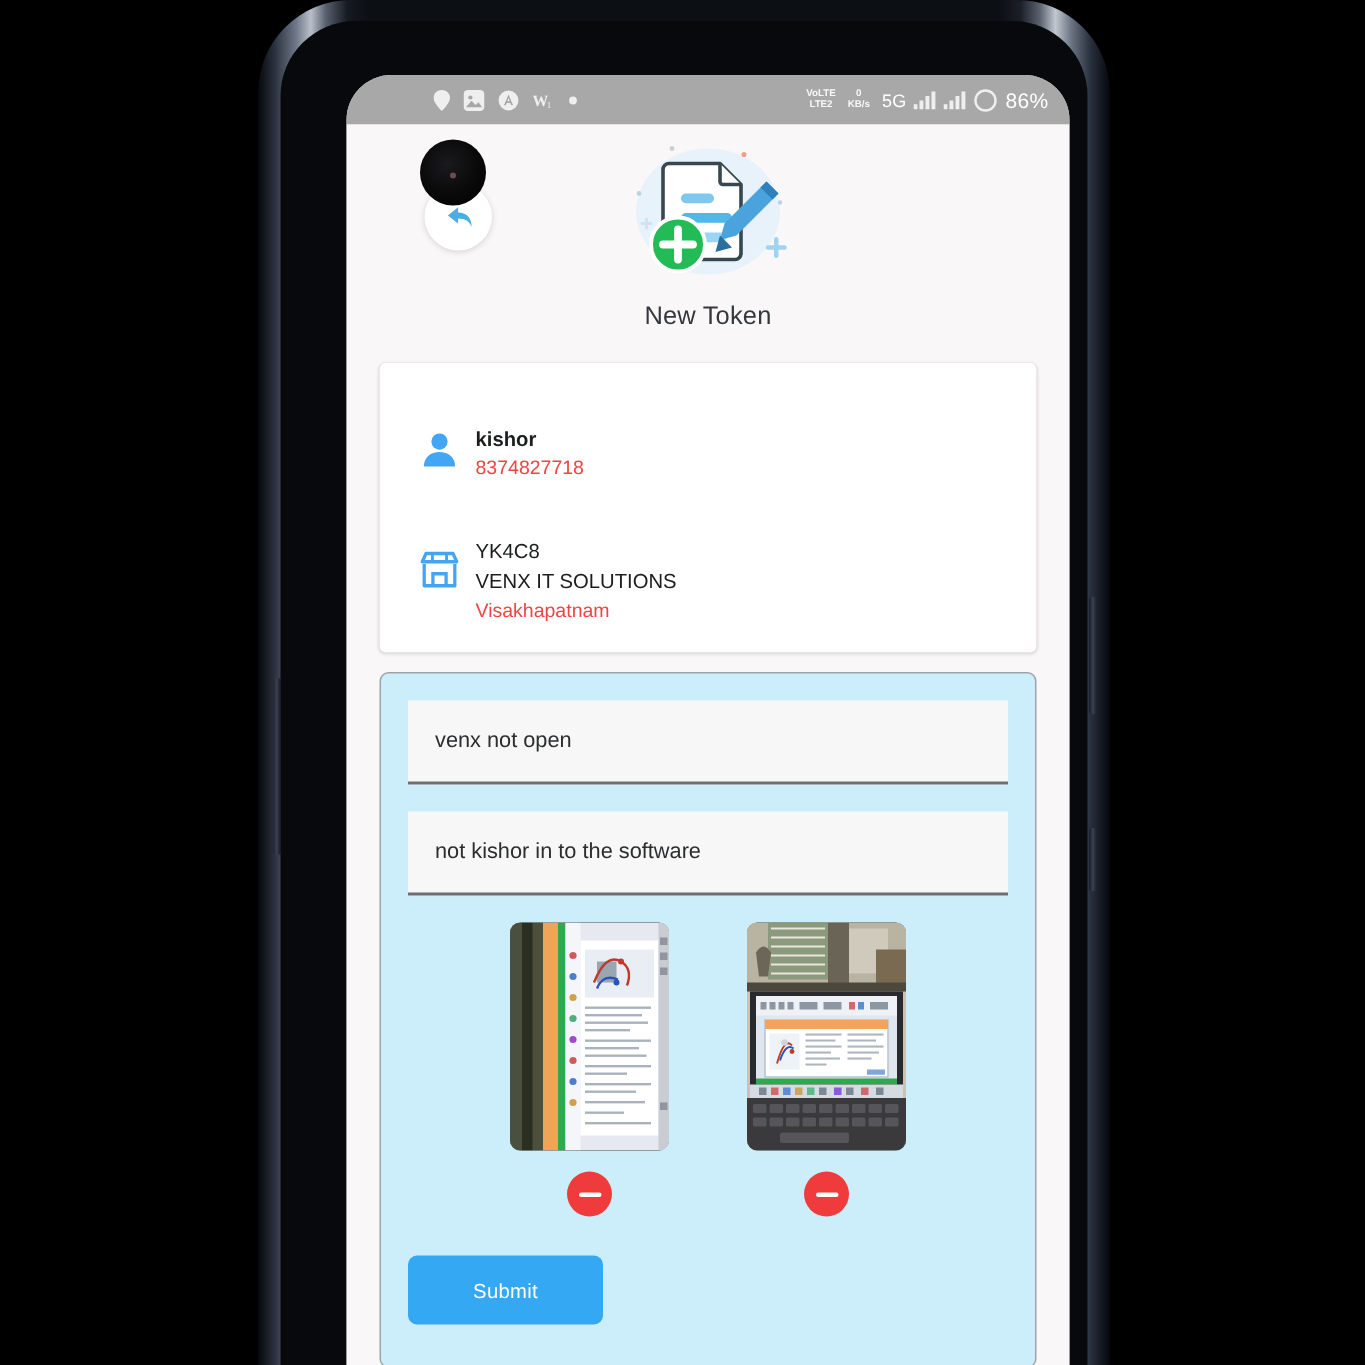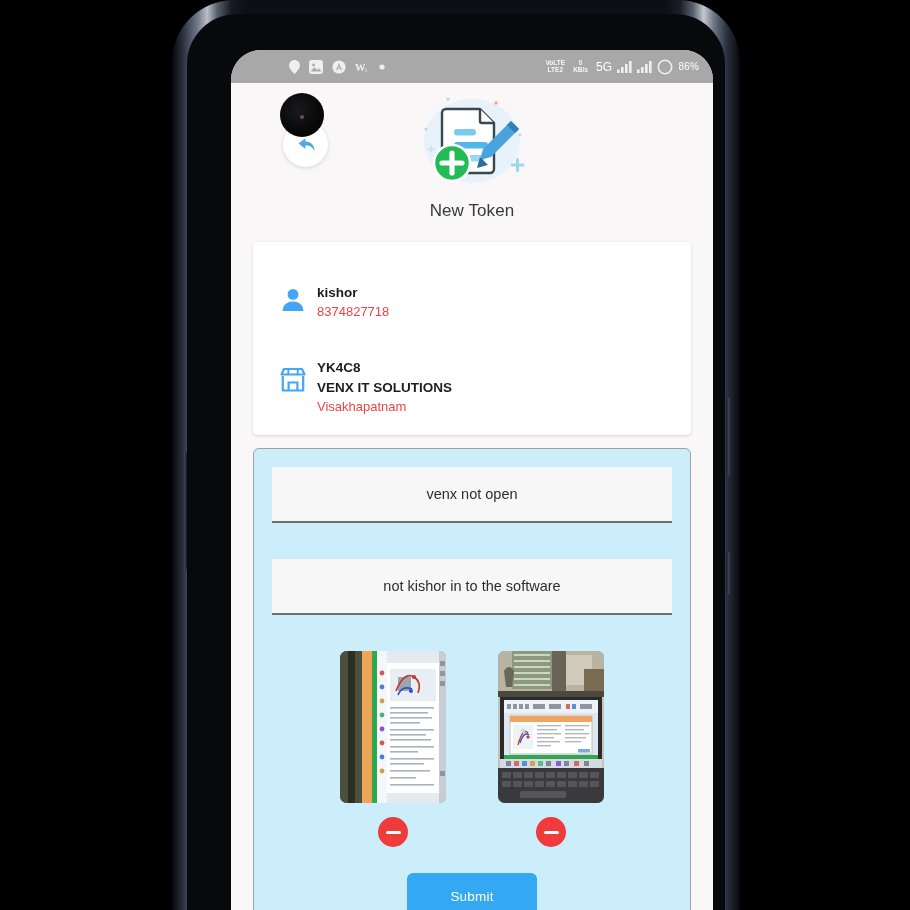--- a/index.html
+++ b/index.html
@@ -105,21 +105,21 @@
     padding-left: 44px;
   }
   #status-right {
     display: flex;
     align-items: center;
     gap: 5px;
   }
   .sb-icon { opacity: 0.82; display: flex; align-items: center; }
   .sb-text {
     color: #ffffff;
-    font-size: 10px;
+    font-size: 14px;
     font-weight: 500;
     letter-spacing: 0.2px;
   }
   .sb-stack {
     display: flex;
     flex-direction: column;
     align-items: center;
     line-height: 1;
     color: #fff;
     opacity: 0.92;
@@ -222,21 +222,21 @@
     color: #1b1d1f;
     line-height: 1.45;
   }
   .info-sub {
     font-size: 13px;
     color: #ef4444;
     line-height: 1.45;
   }
   .info-strong {
     font-size: 13.5px;
-    font-weight: bold;
+    font-weight: normal;
     color: #1b1d1f;
     line-height: 1.45;
   }
 
   
   #form-panel {
     margin: 13px 22px 0 22px;
     background: #cceefa;
     border: 1px solid #9ca3a8;
     border-radius: 6px;
@@ -244,23 +244,22 @@
     box-sizing: border-box;
   }
   .field {
     background: #f7f7f7;
     border-bottom: 2px solid #6b6f73;
     height: 56px;
     display: flex;
     align-items: center;
     padding: 0 18px;
     box-sizing: border-box;
-    margin-bottom: 36px;
+    margin-bottom: 18px;
     cursor: text;
-    justify-content: center;
   }
   .field-value {
     font-size: 14.5px;
     color: #2b2d2f;
   }
   #attachments {
     display: flex;
     justify-content: center;
     gap: 52px;
     margin-top: 8px;
@@ -288,21 +287,20 @@
   }
   .remove-btn::after {
     content: "";
     width: 15px;
     height: 3.5px;
     border-radius: 2px;
     background: #ffffff;
   }
   #submit-row {
     display: flex;
-    justify-content: center;
     margin-top: 26px;
   }
   #submit-button {
     background: #35a8f4;
     color: #ffffff;
     border: none;
     border-radius: 6px;
     width: 130px;
     height: 46px;
     font-size: 13.5px;

